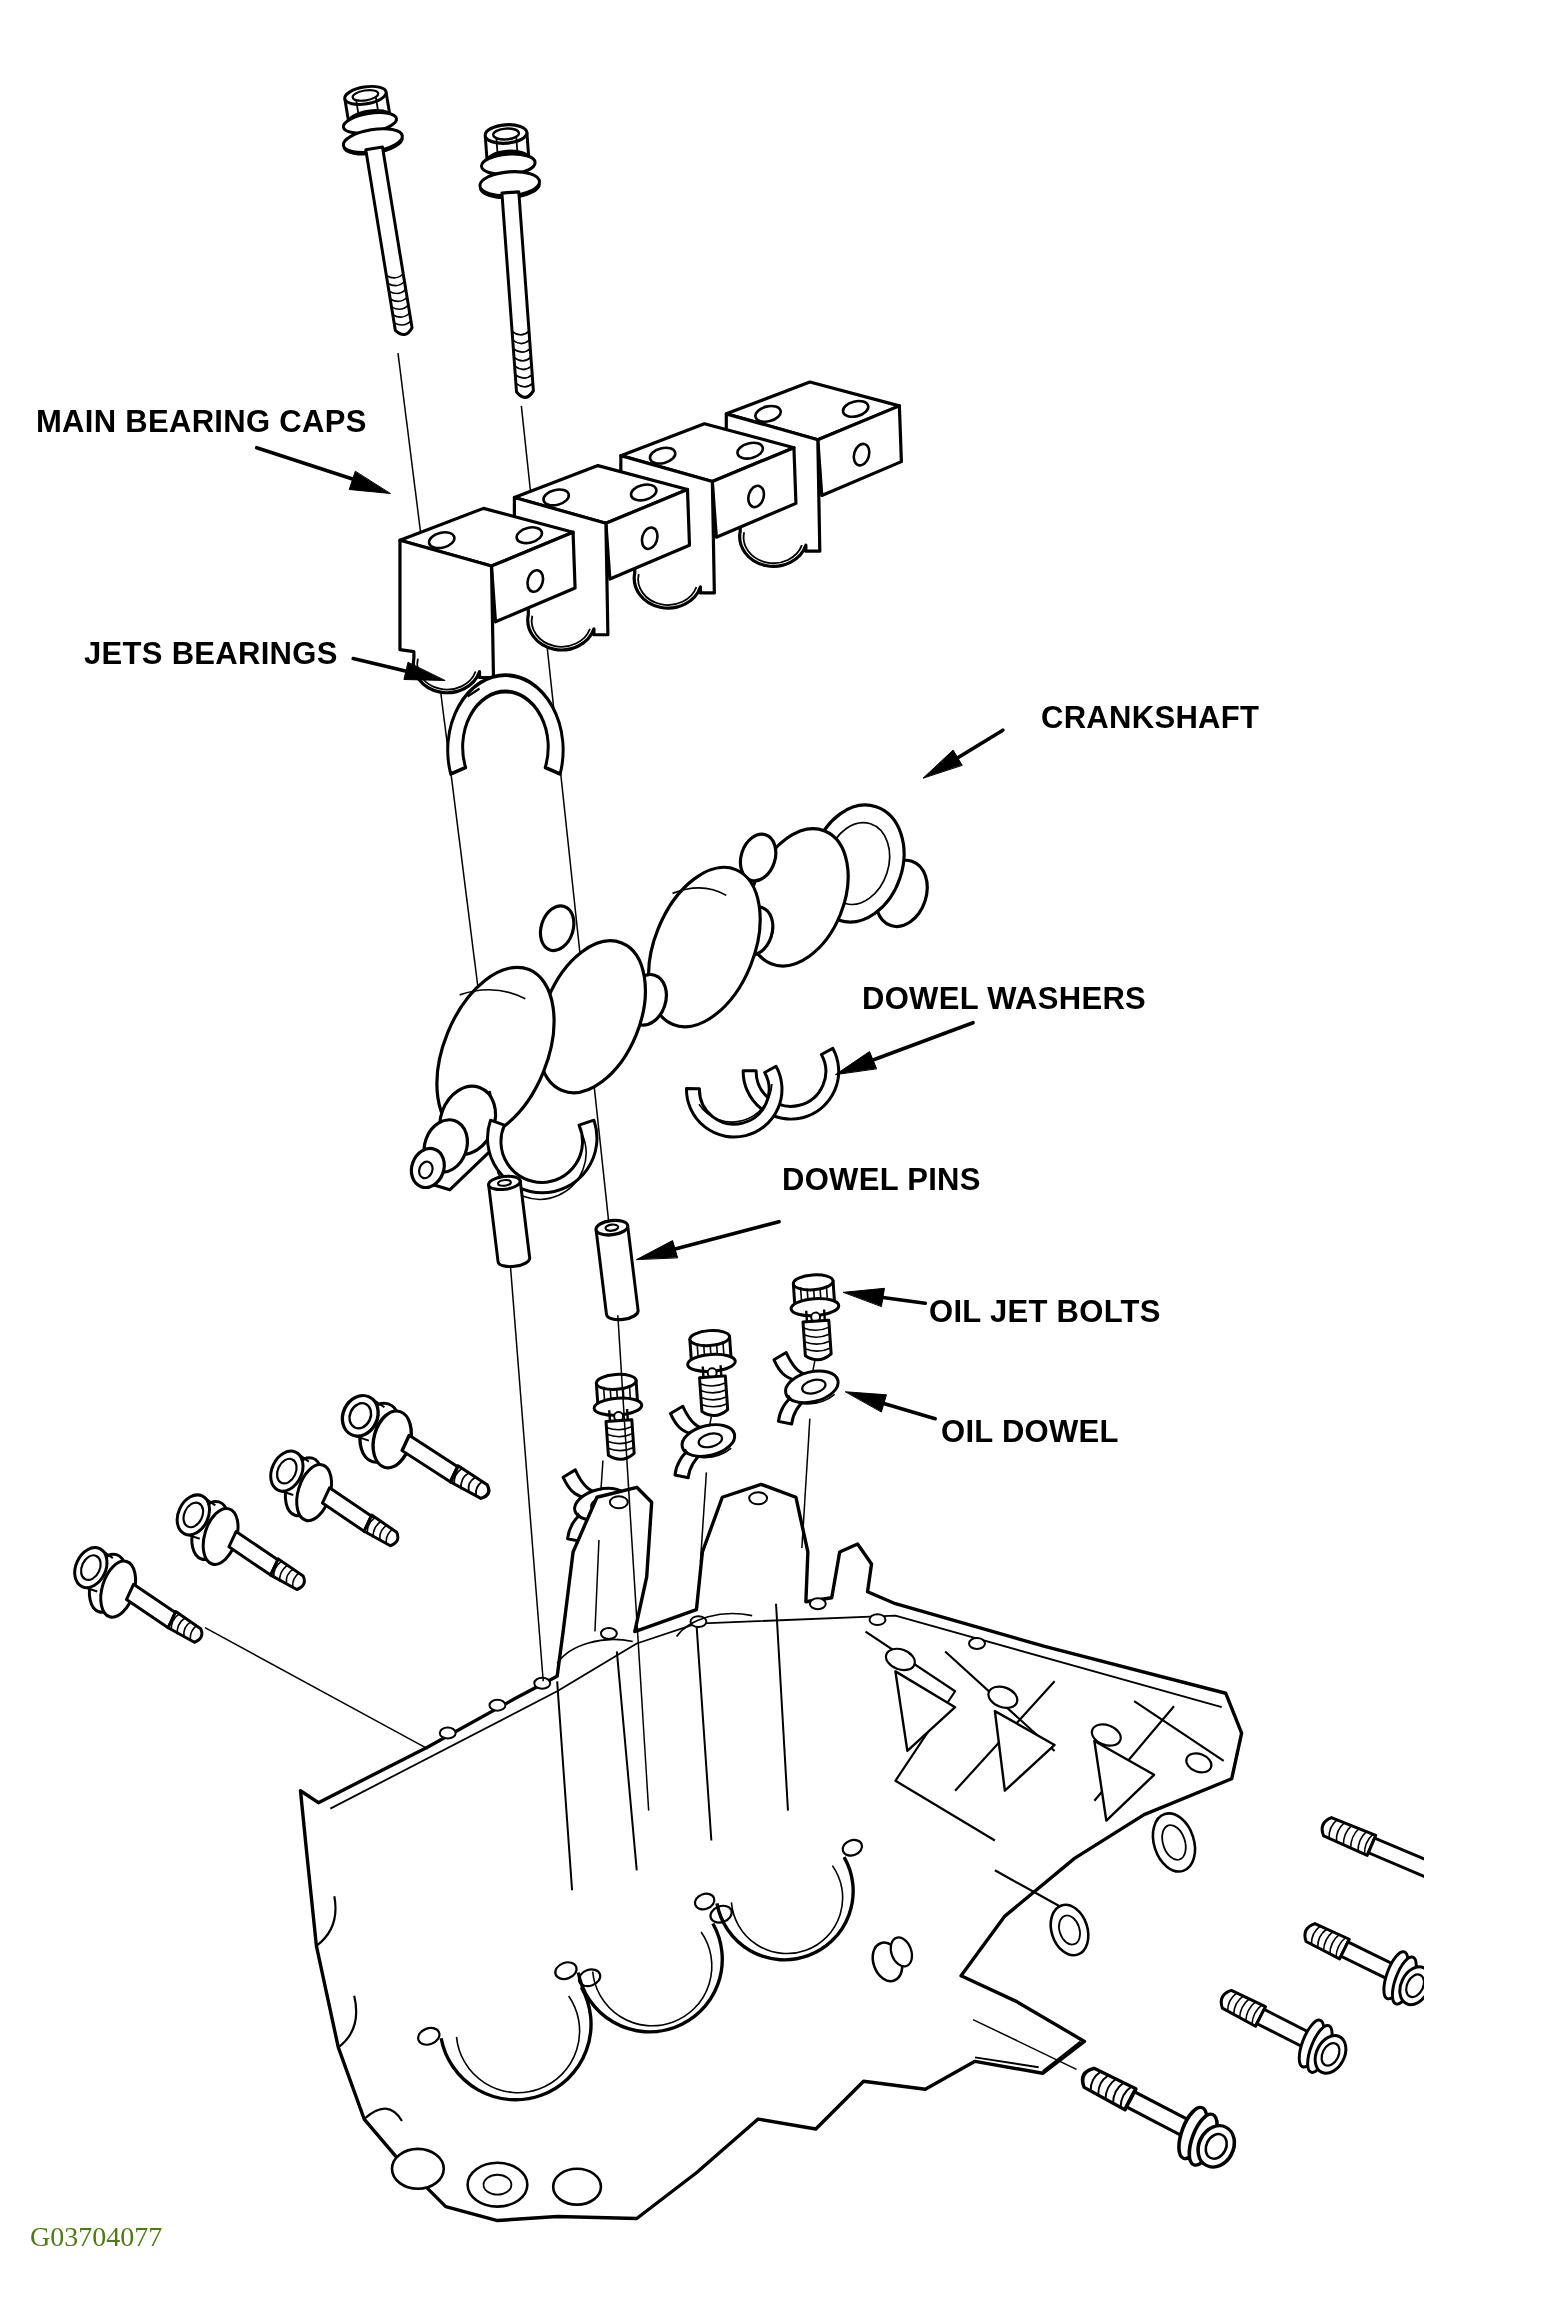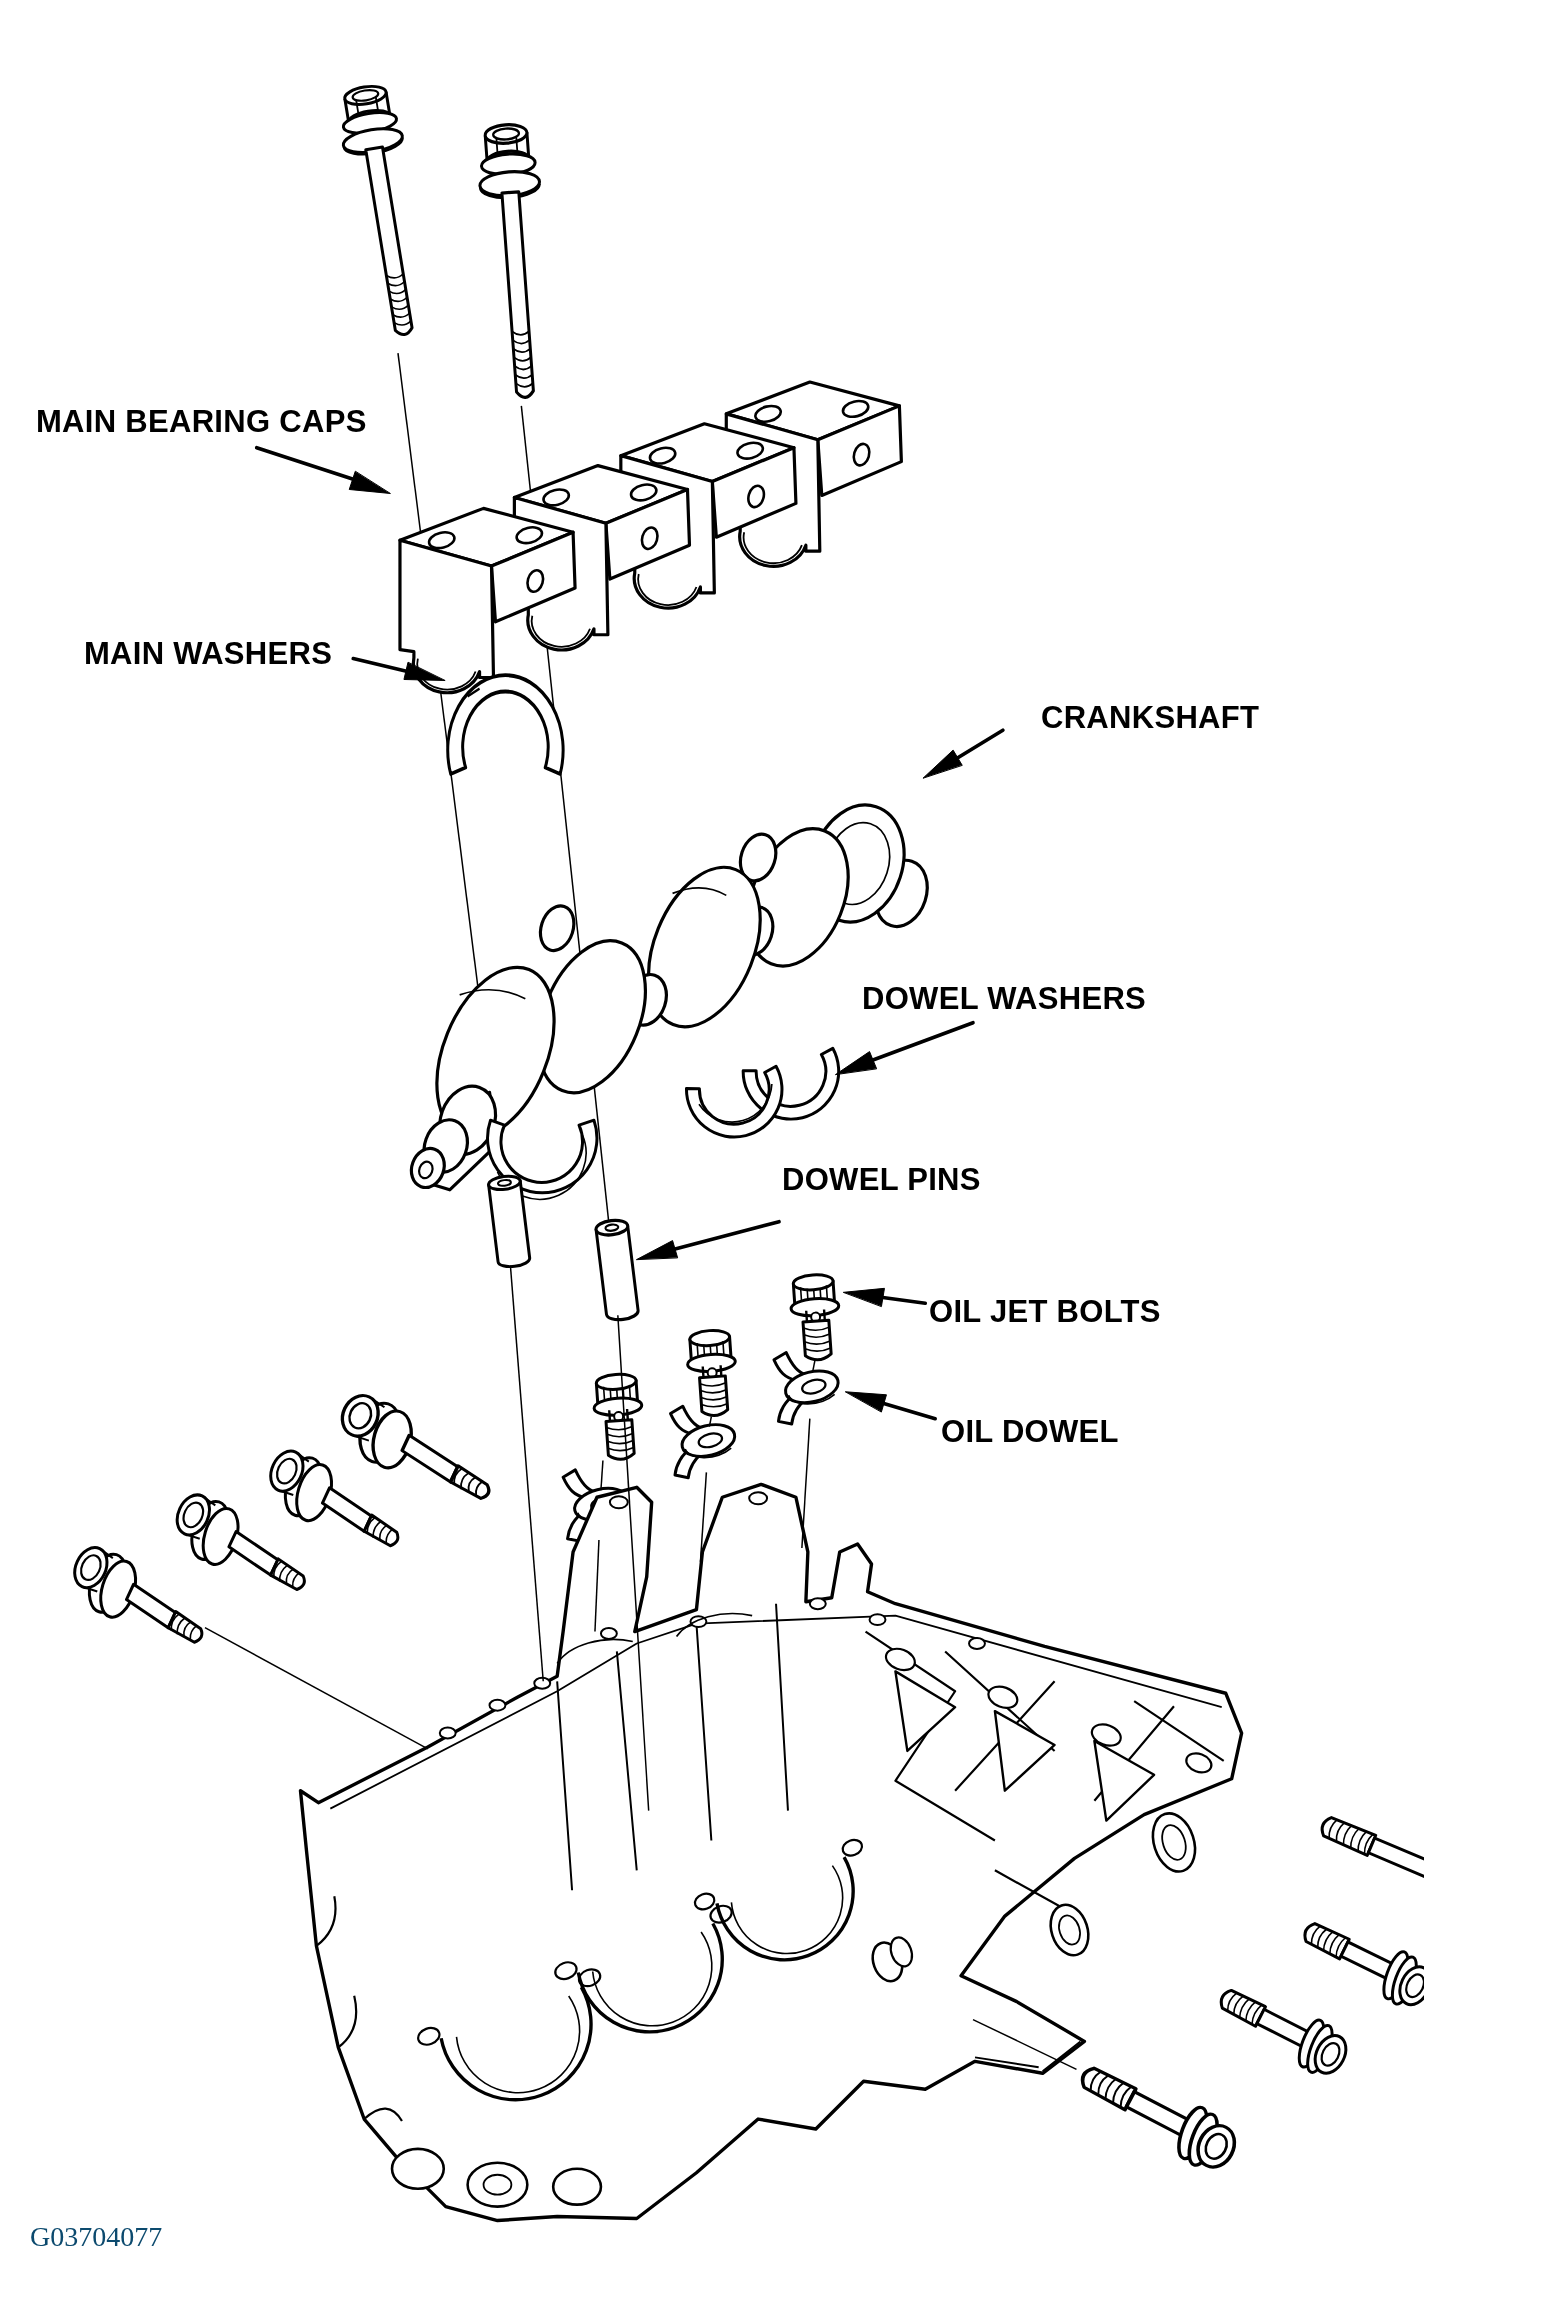--- a/index.html
+++ b/index.html
@@ -2,21 +2,21 @@
 <html><head>
 <meta charset="utf-8">
 <style>
   html,body{margin:0;padding:0;background:#fff;}
   #stage{position:relative;width:1424px;height:2321px;background:#fff;overflow:hidden;
          font-family:"Liberation Sans",sans-serif;}
   svg{position:absolute;left:0;top:0;}
   .lbl{position:absolute;font-weight:700;font-size:31px;letter-spacing:0.3px;color:#000;
        white-space:nowrap;line-height:1;}
   .figid{position:absolute;font-family:"Liberation Serif",serif;font-weight:400;
-         font-size:28px;color:#0c4a6e;white-space:nowrap;line-height:1;}
+         font-size:28px;color:#4d7c0f;white-space:nowrap;line-height:1;}
 </style>
 </head>
 <body>
 
 <div id="stage">
 
 <svg width="1563" height="2321" viewBox="0 0 1571 2333">
   <defs>
 
     <g id="cap" stroke="#000" stroke-width="3.2" fill="#fff" stroke-linejoin="round">
@@ -336,21 +336,21 @@
           <polygon points="848,1299 889,1295 886,1313" stroke-width="1"></polygon>
     </g>
     <g>
       <line x1="940" y1="1426" x2="879" y2="1408"></line>
           <polygon points="850,1399 891,1402 886,1419" stroke-width="1"></polygon>
     </g>
   </g>
 </svg>
 
   <div class="lbl" style="left:36px;top:406px">MAIN BEARING CAPS</div>
-  <div class="lbl" style="left:84px;top:638px">MAIN WASHERS</div>
+  <div class="lbl" style="left:84px;top:638px">JETS BEARINGS</div>
   <div class="lbl" style="left:1041px;top:702px">CRANKSHAFT</div>
   <div class="lbl" style="left:862px;top:983px">DOWEL WASHERS</div>
   <div class="lbl" style="left:782px;top:1164px">DOWEL PINS</div>
   <div class="lbl" style="left:929px;top:1296px">OIL JET BOLTS</div>
   <div class="lbl" style="left:941px;top:1416px">OIL DOWEL</div>
   <div class="figid" style="left:30px;top:2223px">G03704077</div>
 </div>
 
 
 </body></html>

